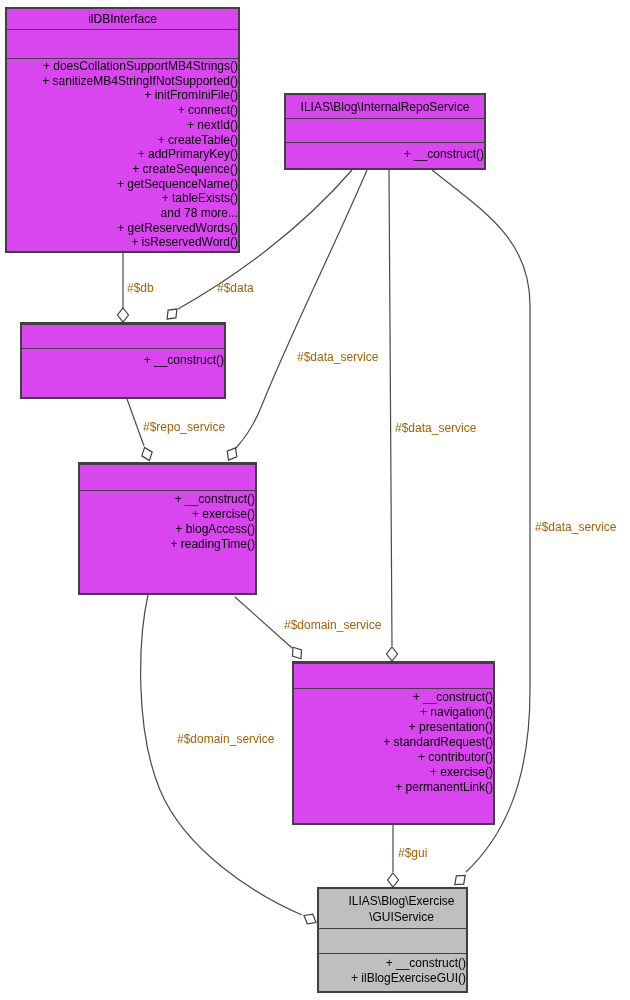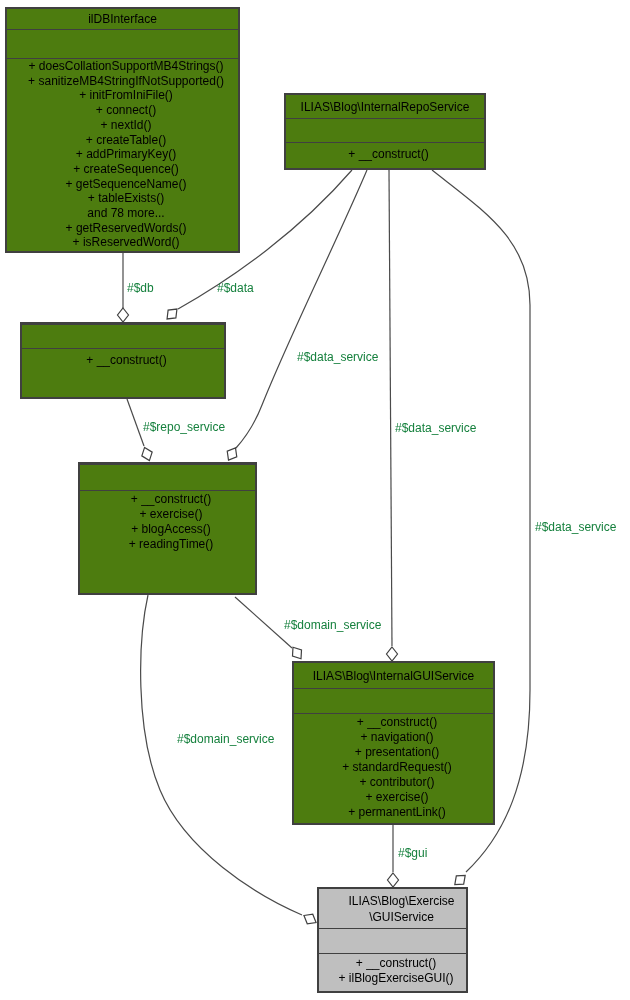--- a/index.html
+++ b/index.html
@@ -3,37 +3,37 @@
 <meta charset="utf-8">
 <style>
   html,body{margin:0;padding:0;background:#ffffff;}
   .canvas{
     position:relative;width:630px;height:1000px;background:#ffffff;
     font-family:"Liberation Sans", sans-serif;color:#000;overflow:hidden;
   }
   svg.edge-layer{position:absolute;left:0;top:0;z-index:1;}
   .uml-box{
     position:absolute;z-index:2;box-sizing:border-box;
-    background:#4d7c0f;border:2px solid #404040;
+    background:#d946ef;border:2px solid #404040;
     display:flex;flex-direction:column;
   }
   .uml-box.highlight{background:#bfbfbf;}
   .uml-box .title{
     flex:0 0 auto;display:flex;align-items:center;justify-content:center;
     font-size:12px;line-height:16px;text-align:center;white-space:pre-line;
   }
   .uml-box .attrs{flex:0 0 auto;border-top:1px solid #404040;}
   .uml-box .methods{
     flex:1 1 auto;border-top:1px solid #404040;
     font-size:12px;line-height:15px;padding:1px 0 12px 7px;
-    white-space:pre-line;overflow:hidden;text-align:center;
+    white-space:pre-line;overflow:hidden;text-align:right;
   }
   .edge-label{
     position:absolute;z-index:3;font-size:12px;line-height:14px;
-    white-space:nowrap;color:#15803d;
+    white-space:nowrap;color:#a16207;
   }
 </style>
 </head>
 <body>
 
 <div class="canvas">
 
   <svg class="edge-layer" width="630" height="1000" viewBox="0 0 630 1000">
     <g fill="none" stroke="#4a4a4a" stroke-width="1.2">
       <path d="M123,253 L123,308"></path>
@@ -90,21 +90,20 @@
 
   <div class="uml-box" style="left:78px;top:462px;width:179px;height:133px;">
     <div class="attrs" style="flex-basis:25px;"></div>
     <div class="methods">+ __construct()
 + exercise()
 + blogAccess()
 + readingTime()</div>
   </div>
 
   <div class="uml-box" style="left:292px;top:661px;width:203px;height:164px;">
-    <div class="title" style="flex-basis:25px;">ILIAS\Blog\InternalGUIService</div>
     <div class="attrs" style="flex-basis:24px;"></div>
     <div class="methods">+ __construct()
 + navigation()
 + presentation()
 + standardRequest()
 + contributor()
 + exercise()
 + permanentLink()</div>
   </div>
 

